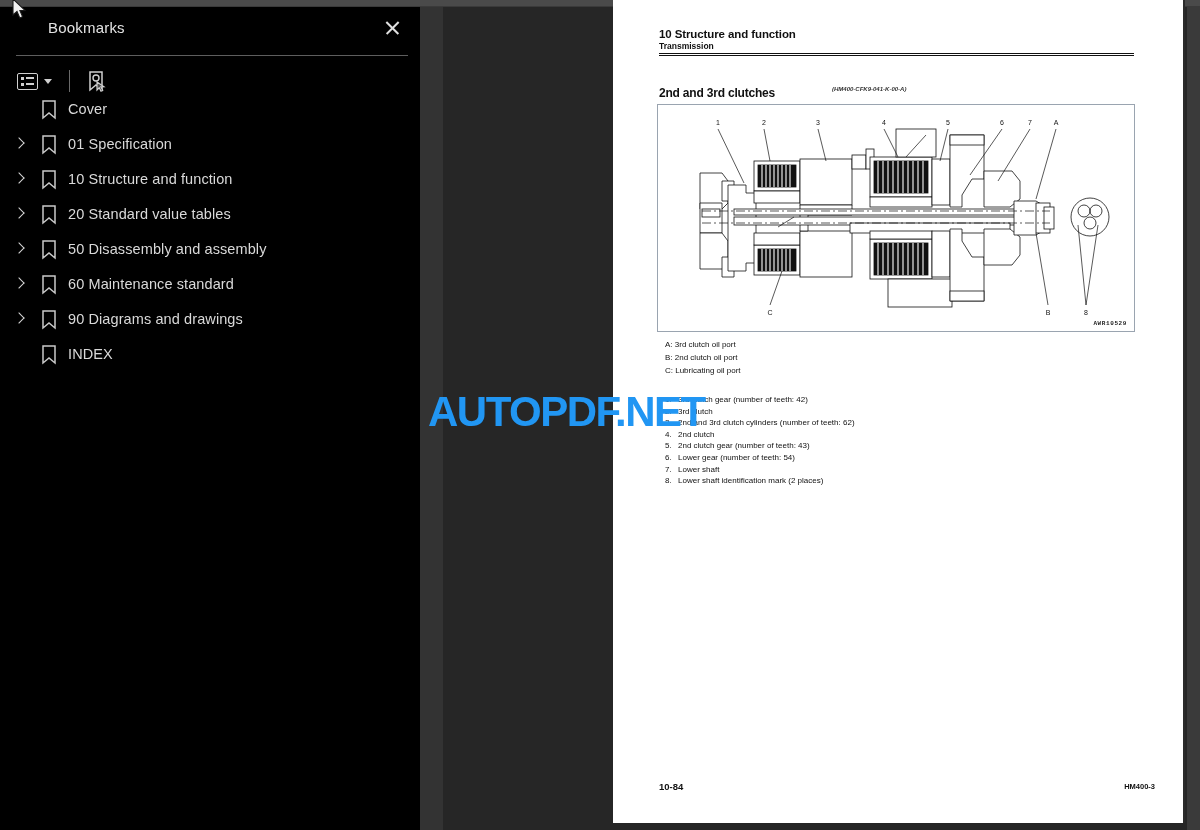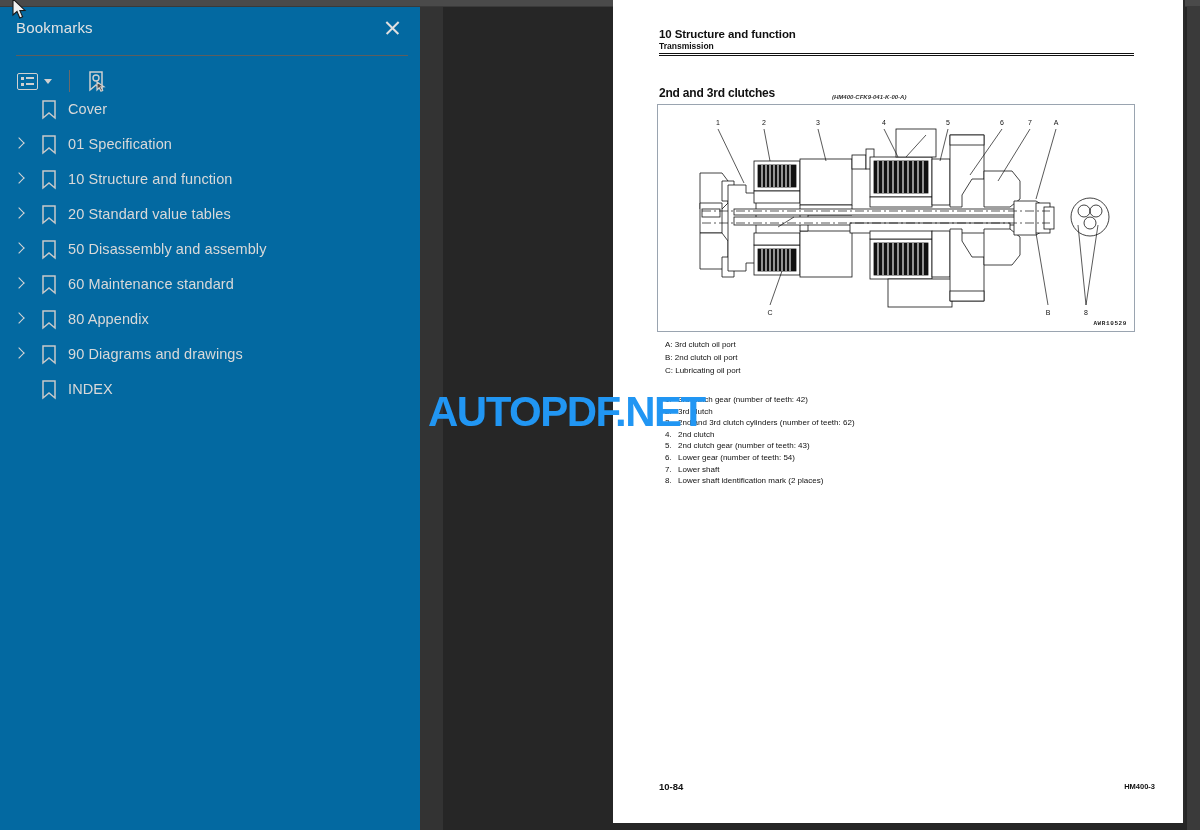--- a/index.html
+++ b/index.html
@@ -30,21 +30,22 @@
     border-bottom: 1px solid #3a3a3a;
   }
 
   
   .sidebar {
     position: absolute;
     top: 7px;
     left: 0;
     width: 420px;
     height: 823px;
-    background: #0369a1;
+    background: #000000;
+    padding-left: 32px;
   }
 
   .sidebar-header {
     position: relative;
     height: 41px;
     display: flex;
     align-items: center;
     padding: 0 14px 0 16px;
   }
 
@@ -250,21 +251,21 @@
     border-top: 1.6px solid #111;
     border-bottom: 0.8px solid #111;
     height: 3px;
   }
 
   .pg-subtitle-row {
     position: absolute;
     top: 86px;
     left: 46px;
     display: flex;
-    align-items: flex-end;
+    align-items: flex-start;
     gap: 45px;
   }
   .pg-subtitle {
     font-size: 12px;
     font-weight: bold;
     color: #111;
     letter-spacing: -.2px;
   }
   .pg-code {
     font-size: 6px;
@@ -436,27 +437,20 @@
             <path d="M5 3 h12 v17 l-6 -5 l-6 5 z" fill="none" stroke="#c9c9c9" stroke-width="1.5"></path>
           </svg>
           <span class="bm-label">50 Disassembly and assembly</span>
         </div>
         <div class="bm-row">
           <div class="bm-expander has-children"></div>
           <svg class="bm-icon" viewBox="0 0 22 22">
             <path d="M5 3 h12 v17 l-6 -5 l-6 5 z" fill="none" stroke="#c9c9c9" stroke-width="1.5"></path>
           </svg>
           <span class="bm-label">60 Maintenance standard</span>
-        </div>
-        <div class="bm-row">
-          <div class="bm-expander has-children"></div>
-          <svg class="bm-icon" viewBox="0 0 22 22">
-            <path d="M5 3 h12 v17 l-6 -5 l-6 5 z" fill="none" stroke="#c9c9c9" stroke-width="1.5"></path>
-          </svg>
-          <span class="bm-label">80 Appendix</span>
         </div>
         <div class="bm-row">
           <div class="bm-expander has-children"></div>
           <svg class="bm-icon" viewBox="0 0 22 22">
             <path d="M5 3 h12 v17 l-6 -5 l-6 5 z" fill="none" stroke="#c9c9c9" stroke-width="1.5"></path>
           </svg>
           <span class="bm-label">90 Diagrams and drawings</span>
         </div>
         <div class="bm-row">
           <div class="bm-expander"></div>

